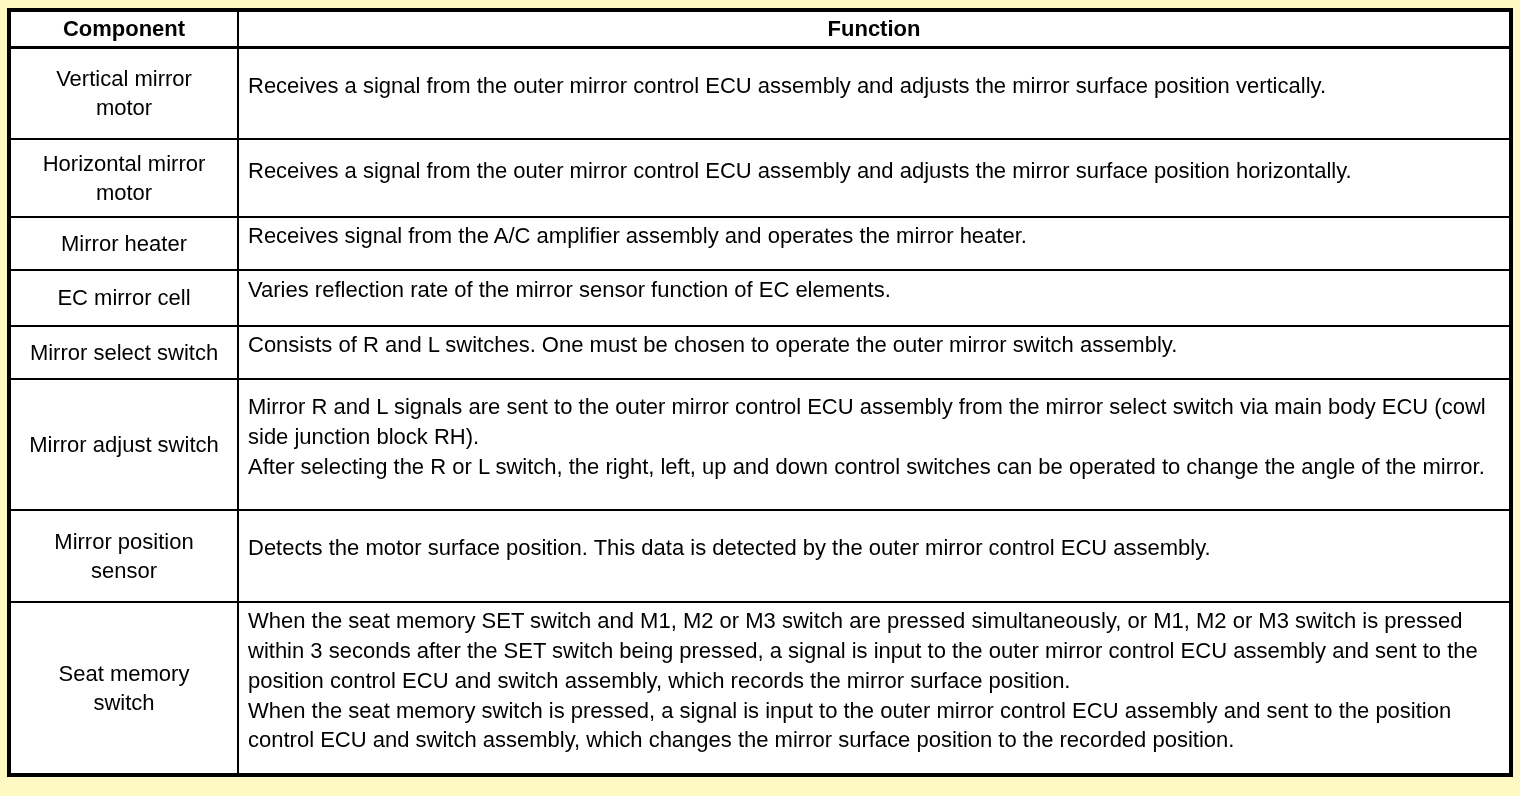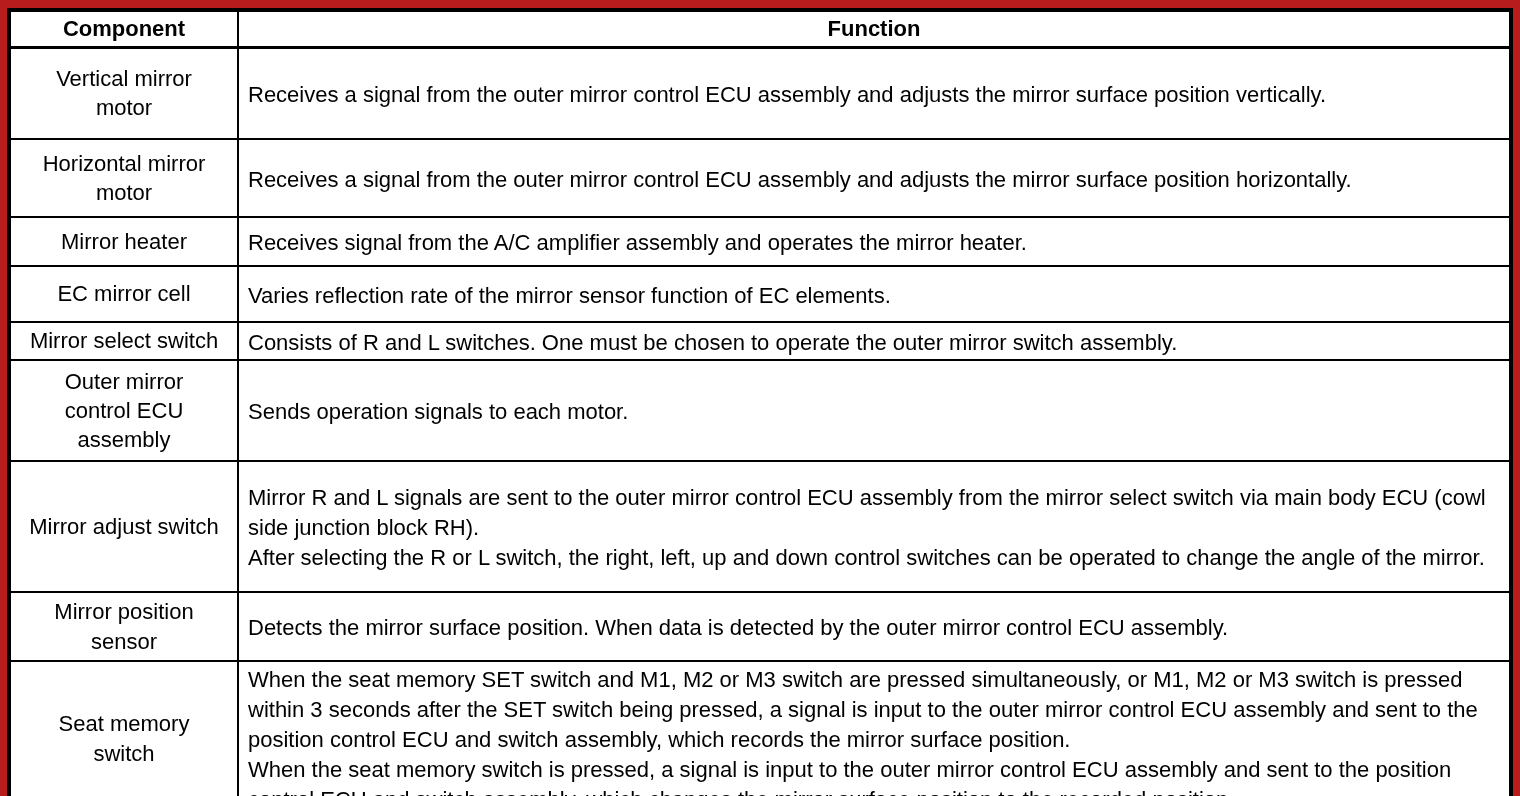--- a/index.html
+++ b/index.html
@@ -8,21 +8,21 @@
     background: #ffffff;
     width: 1520px;
     height: 796px;
     overflow: hidden;
   }
   .page {
     box-sizing: border-box;
     width: 1520px;
     height: 796px;
     padding: 8px 7px;
-    background: #b91c1c;
+    background: #fef9c3;
     color: #000000;
     font-family: "Liberation Sans", "DejaVu Sans", sans-serif;
   }
   table.spec-table {
     border-collapse: collapse;
     table-layout: fixed;
     width: 1506px;
     background: #ffffff;
   }
   table.spec-table, table.spec-table tr, table.spec-table td, table.spec-table th {
@@ -53,21 +53,21 @@
     white-space: pre-line;
     line-height: 1.32;
     padding: 3px 4px;
   }
   .spec-table td.function-cell {
     font-size: 22px;
     text-align: left;
     vertical-align: middle;
     white-space: pre-line;
     line-height: 1.36;
-    padding: 3px 10px 0 9px;
+    padding: 3px 10px 18px 9px;
   }
 </style>
 </head>
 <body>
 
 <div class="page">
   <table class="spec-table">
     <colgroup>
       <col style="width:229px">
       <col>
@@ -92,35 +92,29 @@
         <td class="function-cell">Receives signal from the A/C amplifier assembly and operates the mirror heater.</td>
       </tr>
       <tr style="height:56px">
         <td class="component-cell">EC mirror cell</td>
         <td class="function-cell">Varies reflection rate of the mirror sensor function of EC elements.</td>
       </tr>
       <tr style="height:38px">
         <td class="component-cell">Mirror select switch</td>
         <td class="function-cell">Consists of R and L switches. One must be chosen to operate the outer mirror switch assembly.</td>
       </tr>
-      <tr style="height:101px">
-        <td class="component-cell">Outer mirror
-control ECU
-assembly</td>
-        <td class="function-cell">Sends operation signals to each motor.</td>
-      </tr>
       <tr style="height:131px">
         <td class="component-cell">Mirror adjust switch</td>
         <td class="function-cell">Mirror R and L signals are sent to the outer mirror control ECU assembly from the mirror select switch via main body ECU (cowl side junction block RH).
 After selecting the R or L switch, the right, left, up and down control switches can be operated to change the angle of the mirror.</td>
       </tr>
-      <tr style="height:69px">
+      <tr style="height:92px">
         <td class="component-cell">Mirror position
 sensor</td>
-        <td class="function-cell">Detects the mirror surface position. When data is detected by the outer mirror control ECU assembly.</td>
+        <td class="function-cell">Detects the motor surface position. This data is detected by the outer mirror control ECU assembly.</td>
       </tr>
       <tr style="height:156px">
         <td class="component-cell">Seat memory
 switch</td>
         <td class="function-cell">When the seat memory SET switch and M1, M2 or M3 switch are pressed simultaneously, or M1, M2 or M3 switch is pressed within 3 seconds after the SET switch being pressed, a signal is input to the outer mirror control ECU assembly and sent to the position control ECU and switch assembly, which records the mirror surface position.
 When the seat memory switch is pressed, a signal is input to the outer mirror control ECU assembly and sent to the position control ECU and switch assembly, which changes the mirror surface position to the recorded position.</td>
       </tr>
     </tbody>
   </table>
 </div>

